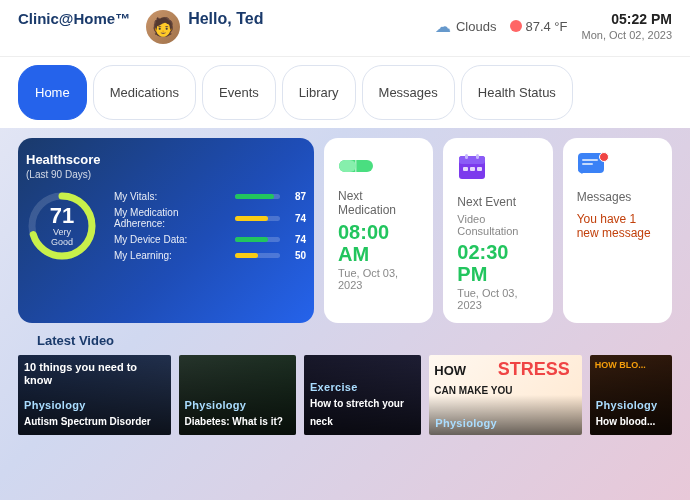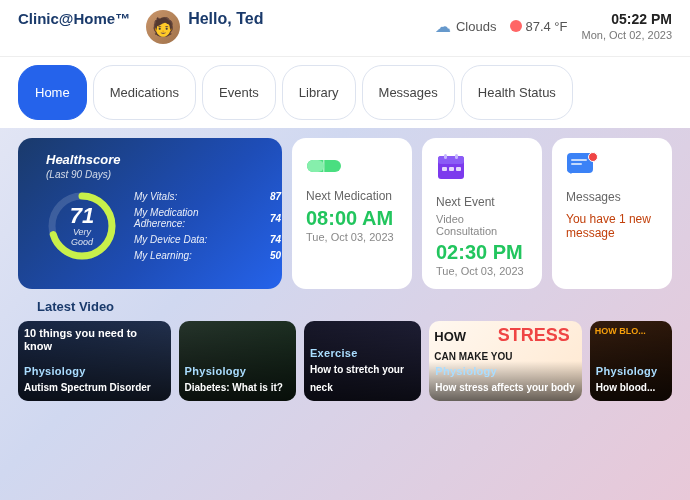--- a/index.html
+++ b/index.html
@@ -96,26 +96,25 @@
     
     .top-row {
       display: flex;
       gap: 10px;
     }
 
     
     .health-card {
       background: linear-gradient(135deg, #1a3a6b 0%, #1e4db7 60%, #2563eb 100%);
       border-radius: 14px;
-      padding: 14px 28px;
-      width: 264px;
+      padding: 14px 8px;
+      width: 296px;
       flex-shrink: 0;
       color: white;
       position: relative;
-      font-style: italic;
     }
     .health-title {
       font-size: 13px;
       font-weight: 700;
       margin-bottom: 2px;
     }
     .health-subtitle {
       font-size: 10px;
       opacity: 0.8;
       margin-bottom: 10px;
@@ -185,21 +184,21 @@
       font-weight: 700;
       color: #1a3a6b;
       margin-bottom: 7px;
       padding-left: 19px;
     }
     .video-row {
       display: flex;
       gap: 8px;
     }
     .video-card {
-      border-radius: 10px;
+      border-radius: 2px;
       overflow: hidden;
       flex: 1;
       position: relative;
       height: 80px;
       cursor: pointer;
     }
     .video-bg {
       width: 100%; height: 100%;
       display: flex; align-items: flex-end;
       padding: 6px;
@@ -388,21 +387,20 @@
 
       <div class="video-card" style="flex:1.3;">
         <div class="video-bg" style="background:linear-gradient(135deg,#fff8f0,#ffe8d0);">
           <div style="position:absolute;inset:0;background:linear-gradient(to top, rgba(0,0,0,0.6) 0%, rgba(0,0,0,0) 50%);"></div>
           <div style="position:absolute;top:5px;left:5px;right:5px;z-index:1;">
             <span style="font-size:13px;font-weight:900;color:#1a1a1a;line-height:1.1;display:block;">HOW <span style="color:#ef4444;font-size:18px;margin-left:28px;">STRESS</span></span>
             <span style="font-size:10px;font-weight:700;color:#1a1a1a;">CAN MAKE YOU</span>
           </div>
           <div class="video-info">
             <span class="video-category">Physiology</span>
-            <span class="video-title">How stress affects your body</span>
           </div>
         </div>
       </div>
 
       <div class="video-card" style="flex:0.7;">
         <div class="video-bg" style="background:linear-gradient(135deg,#3a2010,#2a1508);">
           <div class="video-overlay"></div>
           <div style="position:absolute;top:5px;left:5px;z-index:1;font-size:9px;font-weight:800;color:#f59e0b;line-height:1.2;">HOW BLO...</div>
           <div class="video-info">
             <span class="video-category">Physiology</span>

